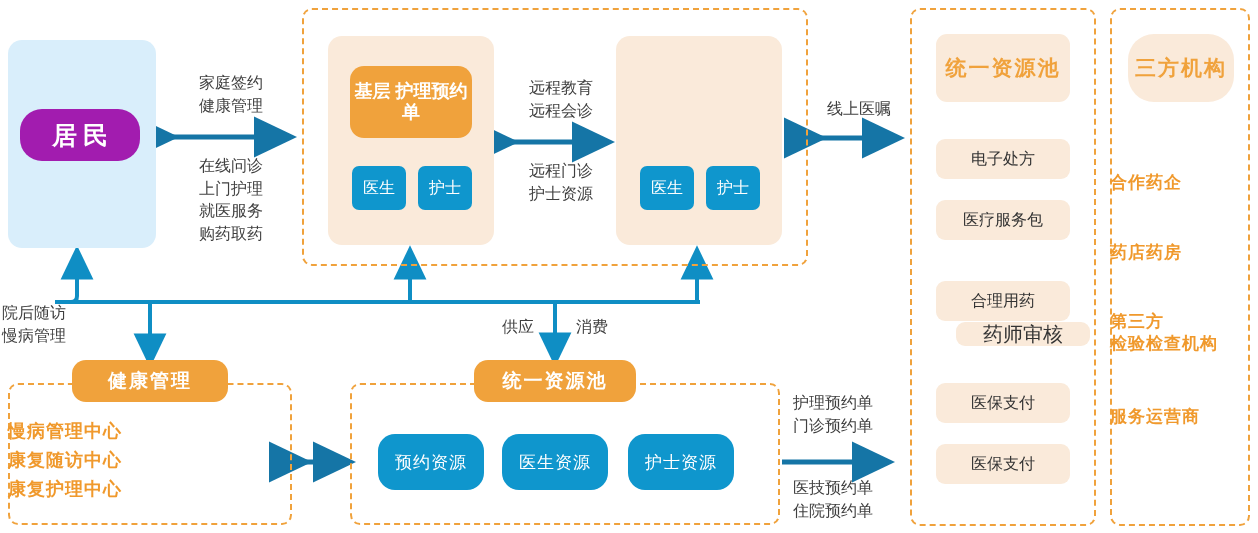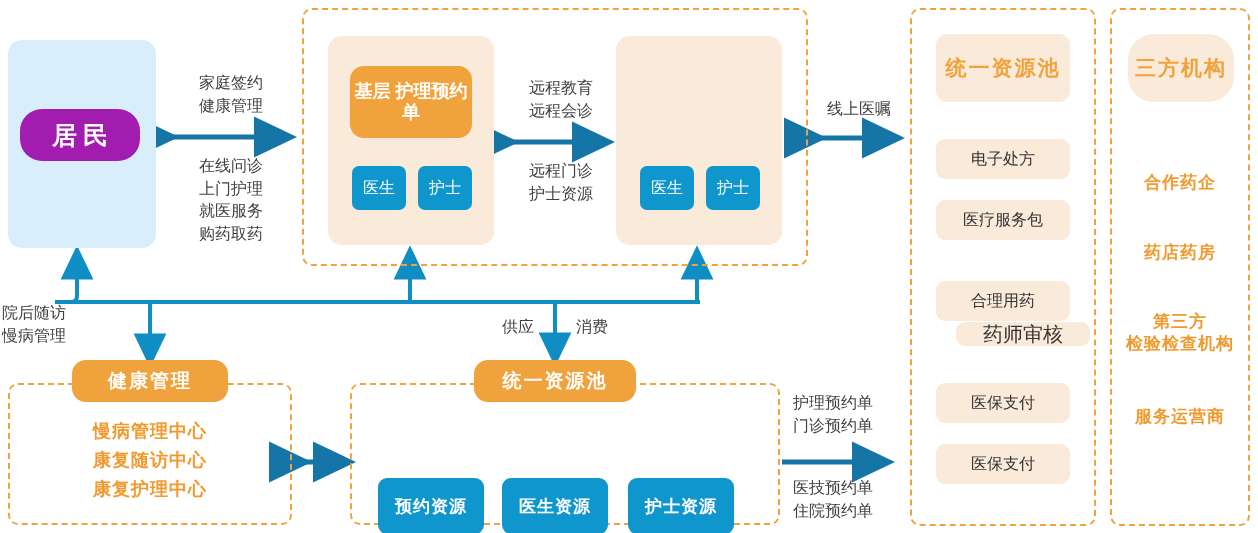--- a/index.html
+++ b/index.html
@@ -64,24 +64,23 @@
   }
   .chip-cyan{
     position:absolute;
     background:#0f96cd;
     color:#ffffff;
     border-radius:7px;
     display:flex;align-items:center;justify-content:center;
     box-sizing:border-box;
   }
   .chip-cyan.big{
-    border-radius:9px;
-    font-weight:bold;
+    border-radius:17px;
+    font-weight:normal;
     letter-spacing:1px;
-    margin-top:44px;
   }
 
   
   .chip-beige{
     position:absolute;
     background:#faeada;
     border-radius:9px;
     display:flex;align-items:center;justify-content:center;
     color:#333333;
     box-sizing:border-box;
@@ -93,21 +92,21 @@
     display:flex;align-items:center;justify-content:center;
     color:#f0a23c;
     font-weight:bold;
     letter-spacing:2px;
     box-sizing:border-box;
   }
   .txt-orange{
     position:absolute;
     color:#f0992c;
     font-weight:bold;
-    text-align:center;
+    text-align:left;
     line-height:1.28;
     letter-spacing:1px;
   }
 
   
   .label{
     position:absolute;
     color:#3f3f3f;
     text-align:center;
     line-height:1.42;

